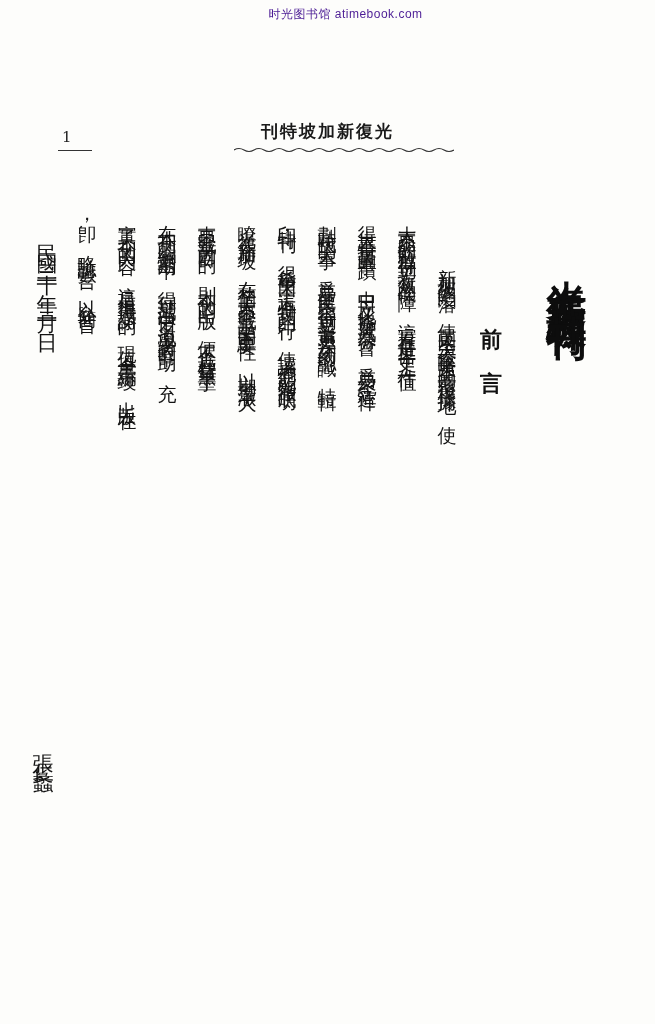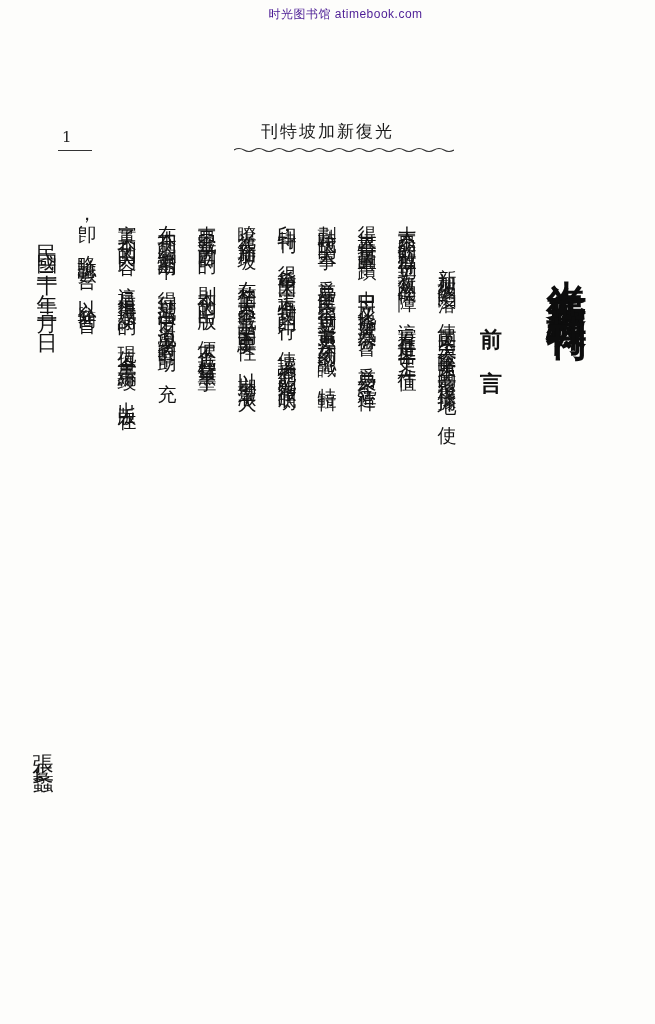--- a/index.html
+++ b/index.html
@@ -59,21 +59,21 @@
     height: 1px;
     background: #333;
   }
   .running-title {
     position: absolute;
     left: 0;
     top: 0;
     width: 100%;
     text-align: center;
     font-size: 17px;
-    font-weight: normal;
+    font-weight: bold;
     letter-spacing: 2px;
     color: #1a1a1a;
   }
   .running-rule {
     position: absolute;
     left: 234px;
     top: 27px;
     width: 220px;
     height: 6px;
   }

